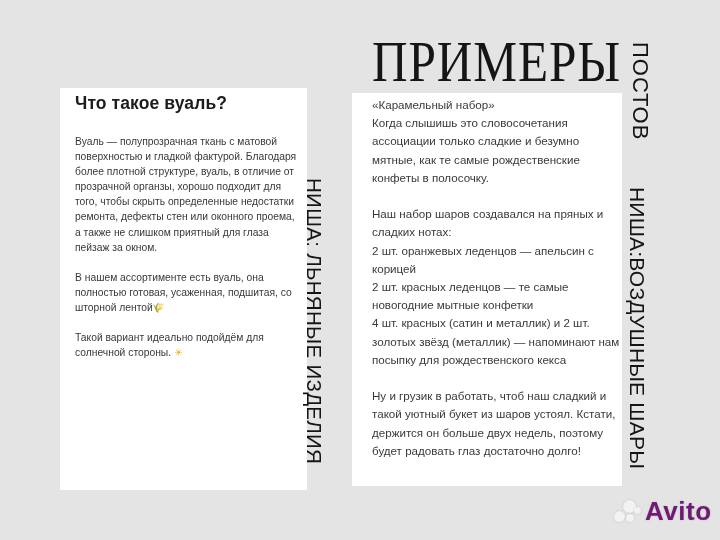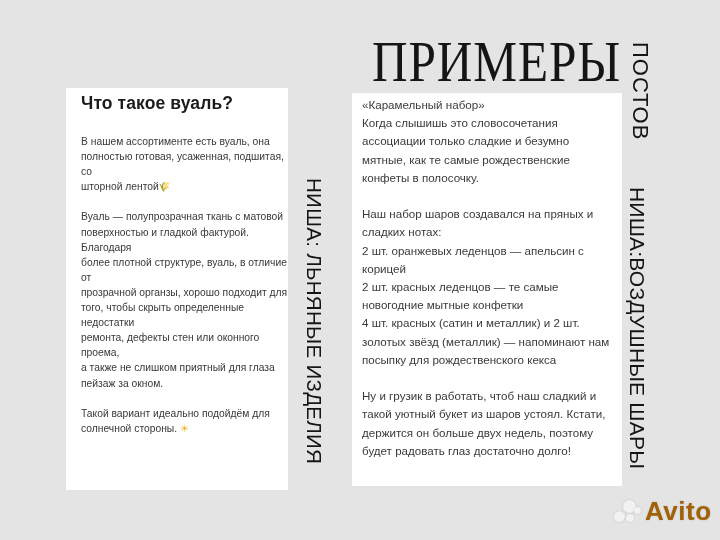--- a/index.html
+++ b/index.html
@@ -8,22 +8,22 @@
     background: #e4e4e4;
     position: relative;
     font-family: "DejaVu Sans", "Liberation Sans", sans-serif;
     color: #2a2a2a;
   }
   .card {
     position: absolute;
     background: #ffffff;
     box-sizing: border-box;
   }
-  #left-card { left: 66px; top: 88px; width: 222px; height: 402px; padding: 4px 0 0 15px; }
-  #right-card { left: 352px; top: 93px; width: 270px; height: 393px; padding: 3px 0 0 10px; }
+  #left-card { left: 60px; top: 88px; width: 247px; height: 402px; padding: 4px 0 0 15px; }
+  #right-card { left: 352px; top: 93px; width: 270px; height: 393px; padding: 3px 0 0 20px; }
   .card-title {
     font-family: "Liberation Sans", sans-serif;
     font-weight: bold; font-size: 17.5px; color: #1c1c1c;
     margin: 0 0 20px 0; line-height: 22px; letter-spacing: 0.1px;
   }
   .para {
     font-family: "Liberation Sans", sans-serif;
     font-size: 10.3px; line-height: 15.1px; color: #383838;
     margin: 0 0 15.1px 0; white-space: pre-line;
   }
@@ -53,50 +53,50 @@
     white-space: nowrap;
     writing-mode: vertical-rl;
     font-weight: normal;
   }
   #sub-heading { left: 627px; top: 42px; font-size: 22px; letter-spacing: 1px; }
   #niche-left { left: 302px; top: 178px; font-size: 20.5px; letter-spacing: 0.3px; }
   #niche-right { left: 625px; top: 187px; font-size: 21px; letter-spacing: 0.2px; }
   #watermark {
     position: absolute; left: 614px; top: 496px;
     display: flex; align-items: center; gap: 3px;
-    color: #a16207;
+    color: #701a75;
     text-shadow: 0 0 2px rgba(0,0,0,0.18);
     font-family: "Liberation Sans", sans-serif;
     font-weight: bold; font-size: 26px; letter-spacing: 0.5px;
   }
   .avito-dots { position: relative; width: 28px; height: 26px; }
   .avito-dots span {
     position: absolute; border-radius: 50%; background: #f2f2f2;
     box-shadow: 0 0 2px rgba(0,0,0,0.18);
   }
 </style>
 </head>
 <body>
 
 <div id="main-heading" class="heading">ПРИМЕРЫ</div>
 <div id="sub-heading" class="vtext">ПОСТОВ</div>
 
 <div id="left-card" class="card">
   <div class="card-title">Что такое вуаль?</div>
-  <div class="para"><span>В нашем ассортименте есть вуаль, она
-полностью готовая, усаженная, подшитая, со
-шторной лентой</span><span class="emoji">🌾</span></div>
   <div class="para">Вуаль — полупрозрачная ткань с матовой
 поверхностью и гладкой фактурой. Благодаря
 более плотной структуре, вуаль, в отличие от
 прозрачной органзы, хорошо подходит для
 того, чтобы скрыть определенные недостатки
 ремонта, дефекты стен или оконного проема,
 а также не слишком приятный для глаза
 пейзаж за окном.</div>
+  <div class="para"><span>В нашем ассортименте есть вуаль, она
+полностью готовая, усаженная, подшитая, со
+шторной лентой</span><span class="emoji">🌾</span></div>
   <div class="para" style="margin-bottom:8px"><span>Такой вариант идеально подойдём для
 солнечной стороны. </span><span class="emoji" style="color:#f0b020">☀</span></div>
 </div>
 <div id="niche-left" class="vtext">НИША: ЛЬНЯНЫЕ ИЗДЕЛИЯ</div>
 
 <div id="right-card" class="card">
   <div class="para">«Карамельный набор»
 Когда слышишь это словосочетания
 ассоциации только сладкие и безумно
 мятные, как те самые рождественские

